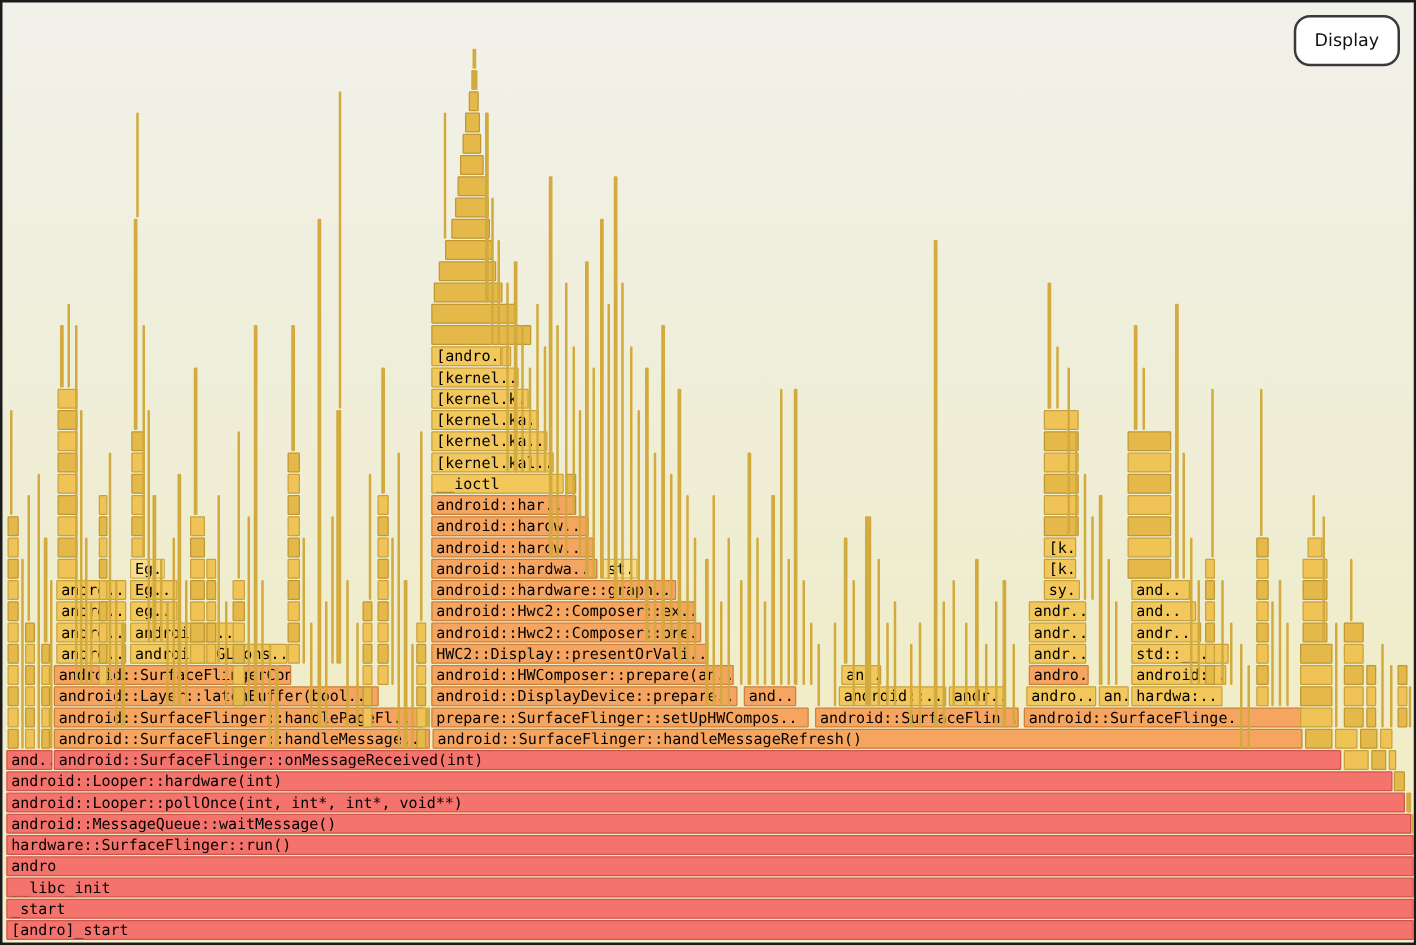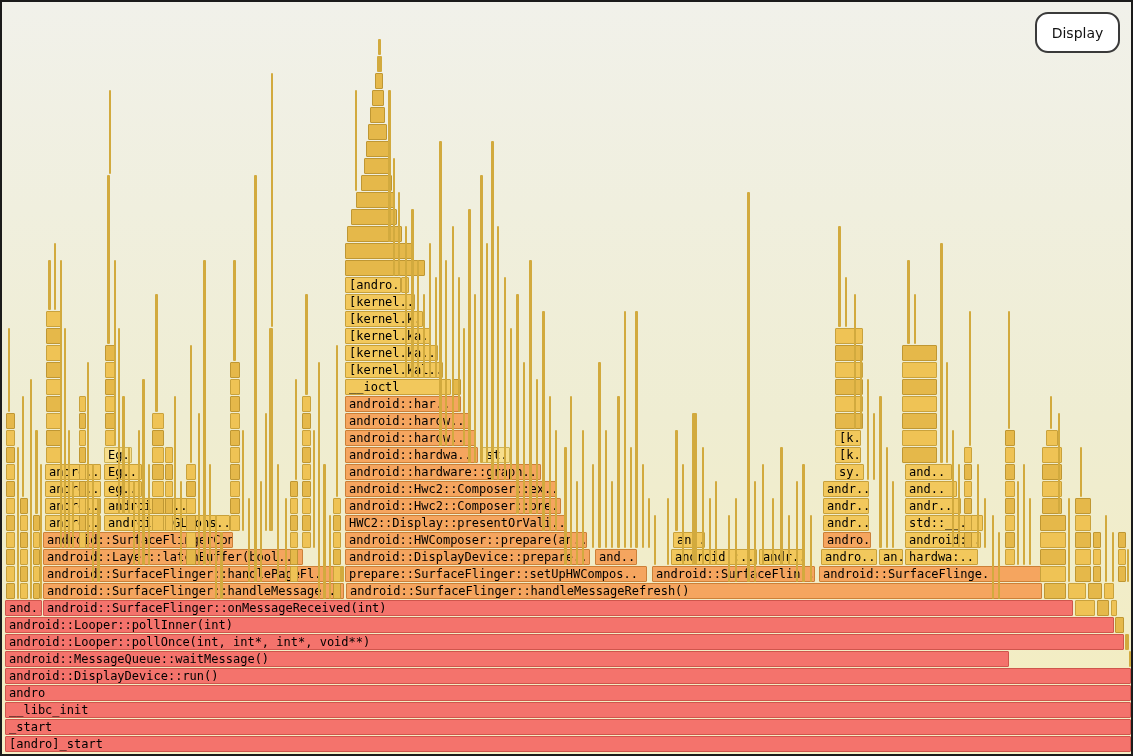--- a/index.html
+++ b/index.html
@@ -34,24 +34,24 @@
 </style>
 </head>
 <body>
 
 <div class="page">
   <div id="fg">
       <div class="frame fr" title="[linker]_start" style="left: 3px; top: 734px; width: 1126px;">[andro]_start</div>
       <div class="frame fr" title="_start" style="left: 3px; top: 717px; width: 1126px;">_start</div>
       <div class="frame fr" title="__libc_init" style="left: 3px; top: 700px; width: 1126px;">__libc_init</div>
       <div class="frame fr" title="main" style="left: 3px; top: 683px; width: 1126px;">andro</div>
-      <div class="frame fr" title="android::SurfaceFlinger::run()" style="left: 3px; top: 666px; width: 1126px;">android::DisplayDevice::run()</div>
-      <div class="frame fr" title="android::MessageQueue::waitMessage()" style="left: 3px; top: 649px; width: 1004px;">android::MessageQueue::waitMessage()</div>
+      <div class="frame fr" title="android::SurfaceFlinger::run()" style="left: 3px; top: 666px; width: 1126px;">hardware::SurfaceFlinger::run()</div>
+      <div class="frame fr" title="android::MessageQueue::waitMessage()" style="left: 3px; top: 649px; width: 1124px;">android::MessageQueue::waitMessage()</div>
       <div class="frame fr" title="android::Looper::pollOnce(int, int*, int*, void**)" style="left: 3px; top: 632px; width: 1119px;">android::Looper::pollOnce(int, int*, int*, void**)</div>
-      <div class="frame fr" title="android::Looper::pollInner(int)" style="left: 3px; top: 615px; width: 1109px;">android::Looper::pollInner(int)</div>
+      <div class="frame fr" title="android::Looper::pollInner(int)" style="left: 3px; top: 615px; width: 1109px;">android::Looper::hardware(int)</div>
       <div class="frame fr" title="and.." style="left: 3px; top: 598px; width: 37px;">and..</div>
       <div class="frame fr" title="android::SurfaceFlinger::onMessageReceived(int)" style="left: 41px; top: 598px; width: 1030px;">android::SurfaceFlinger::onMessageReceived(int)</div>
       <div class="frame fo" title="android::SurfaceFlinger::handleMessage.." style="left: 41px; top: 581px; width: 301px;">android::SurfaceFlinger::handleMessage..</div>
       <div class="frame fo" title="android::SurfaceFlinger::handleMessageRefresh()" style="left: 344px; top: 581px; width: 696px;">android::SurfaceFlinger::handleMessageRefresh()</div>
       <div class="frame fo" title="android::SurfaceFlinger::handlePageFl.." style="left: 41px; top: 564px; width: 296px;">android::SurfaceFlinger::handlePageFl..</div>
       <div class="frame fo" title="android::SurfaceFlinger::setUpHWCompos.." style="left: 343px; top: 564px; width: 302px;">prepare::SurfaceFlinger::setUpHWCompos..</div>
       <div class="frame fo" title="android::SurfaceFlin.." style="left: 650px; top: 564px; width: 163px;">android::SurfaceFlin..</div>
       <div class="frame fo" title="android::SurfaceFlinge.." style="left: 817px; top: 564px; width: 223px;">android::SurfaceFlinge..</div>
       <div class="frame fo" title="android::Layer::latchBuffer(bool.." style="left: 41px; top: 547px; width: 260px;">android::Layer::latchBuffer(bool..</div>
       <div class="frame fo" title="android::DisplayDevice::prepare.." style="left: 343px; top: 547px; width: 245px;">android::DisplayDevice::prepare..</div>

